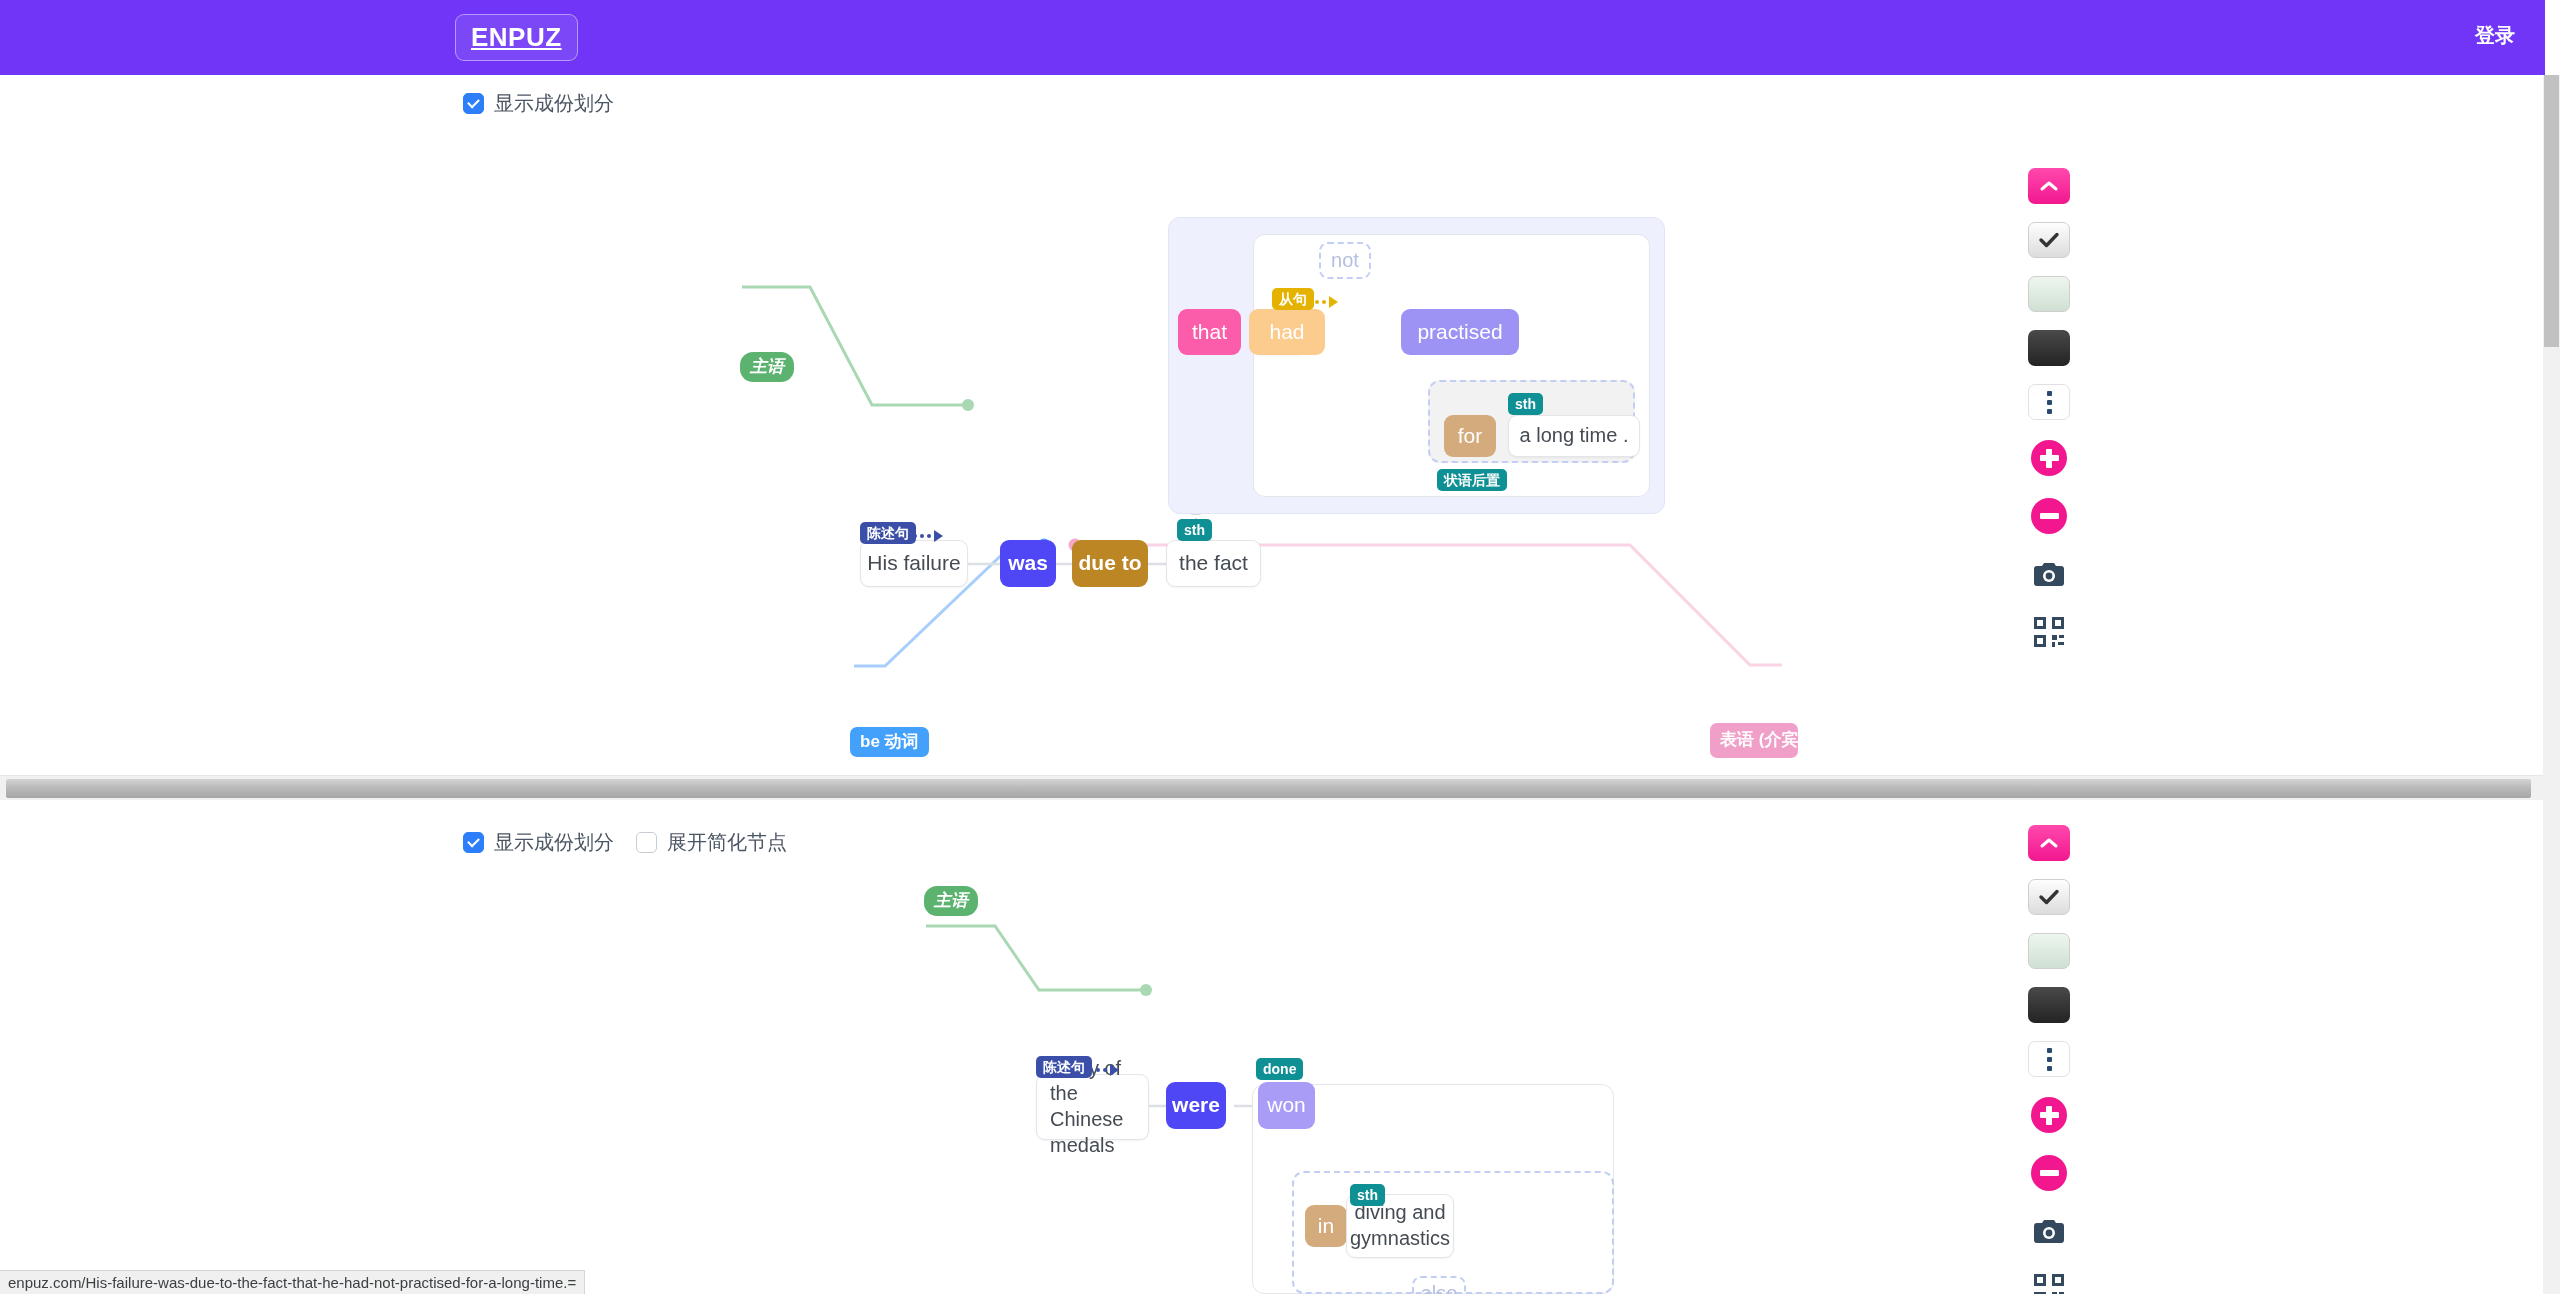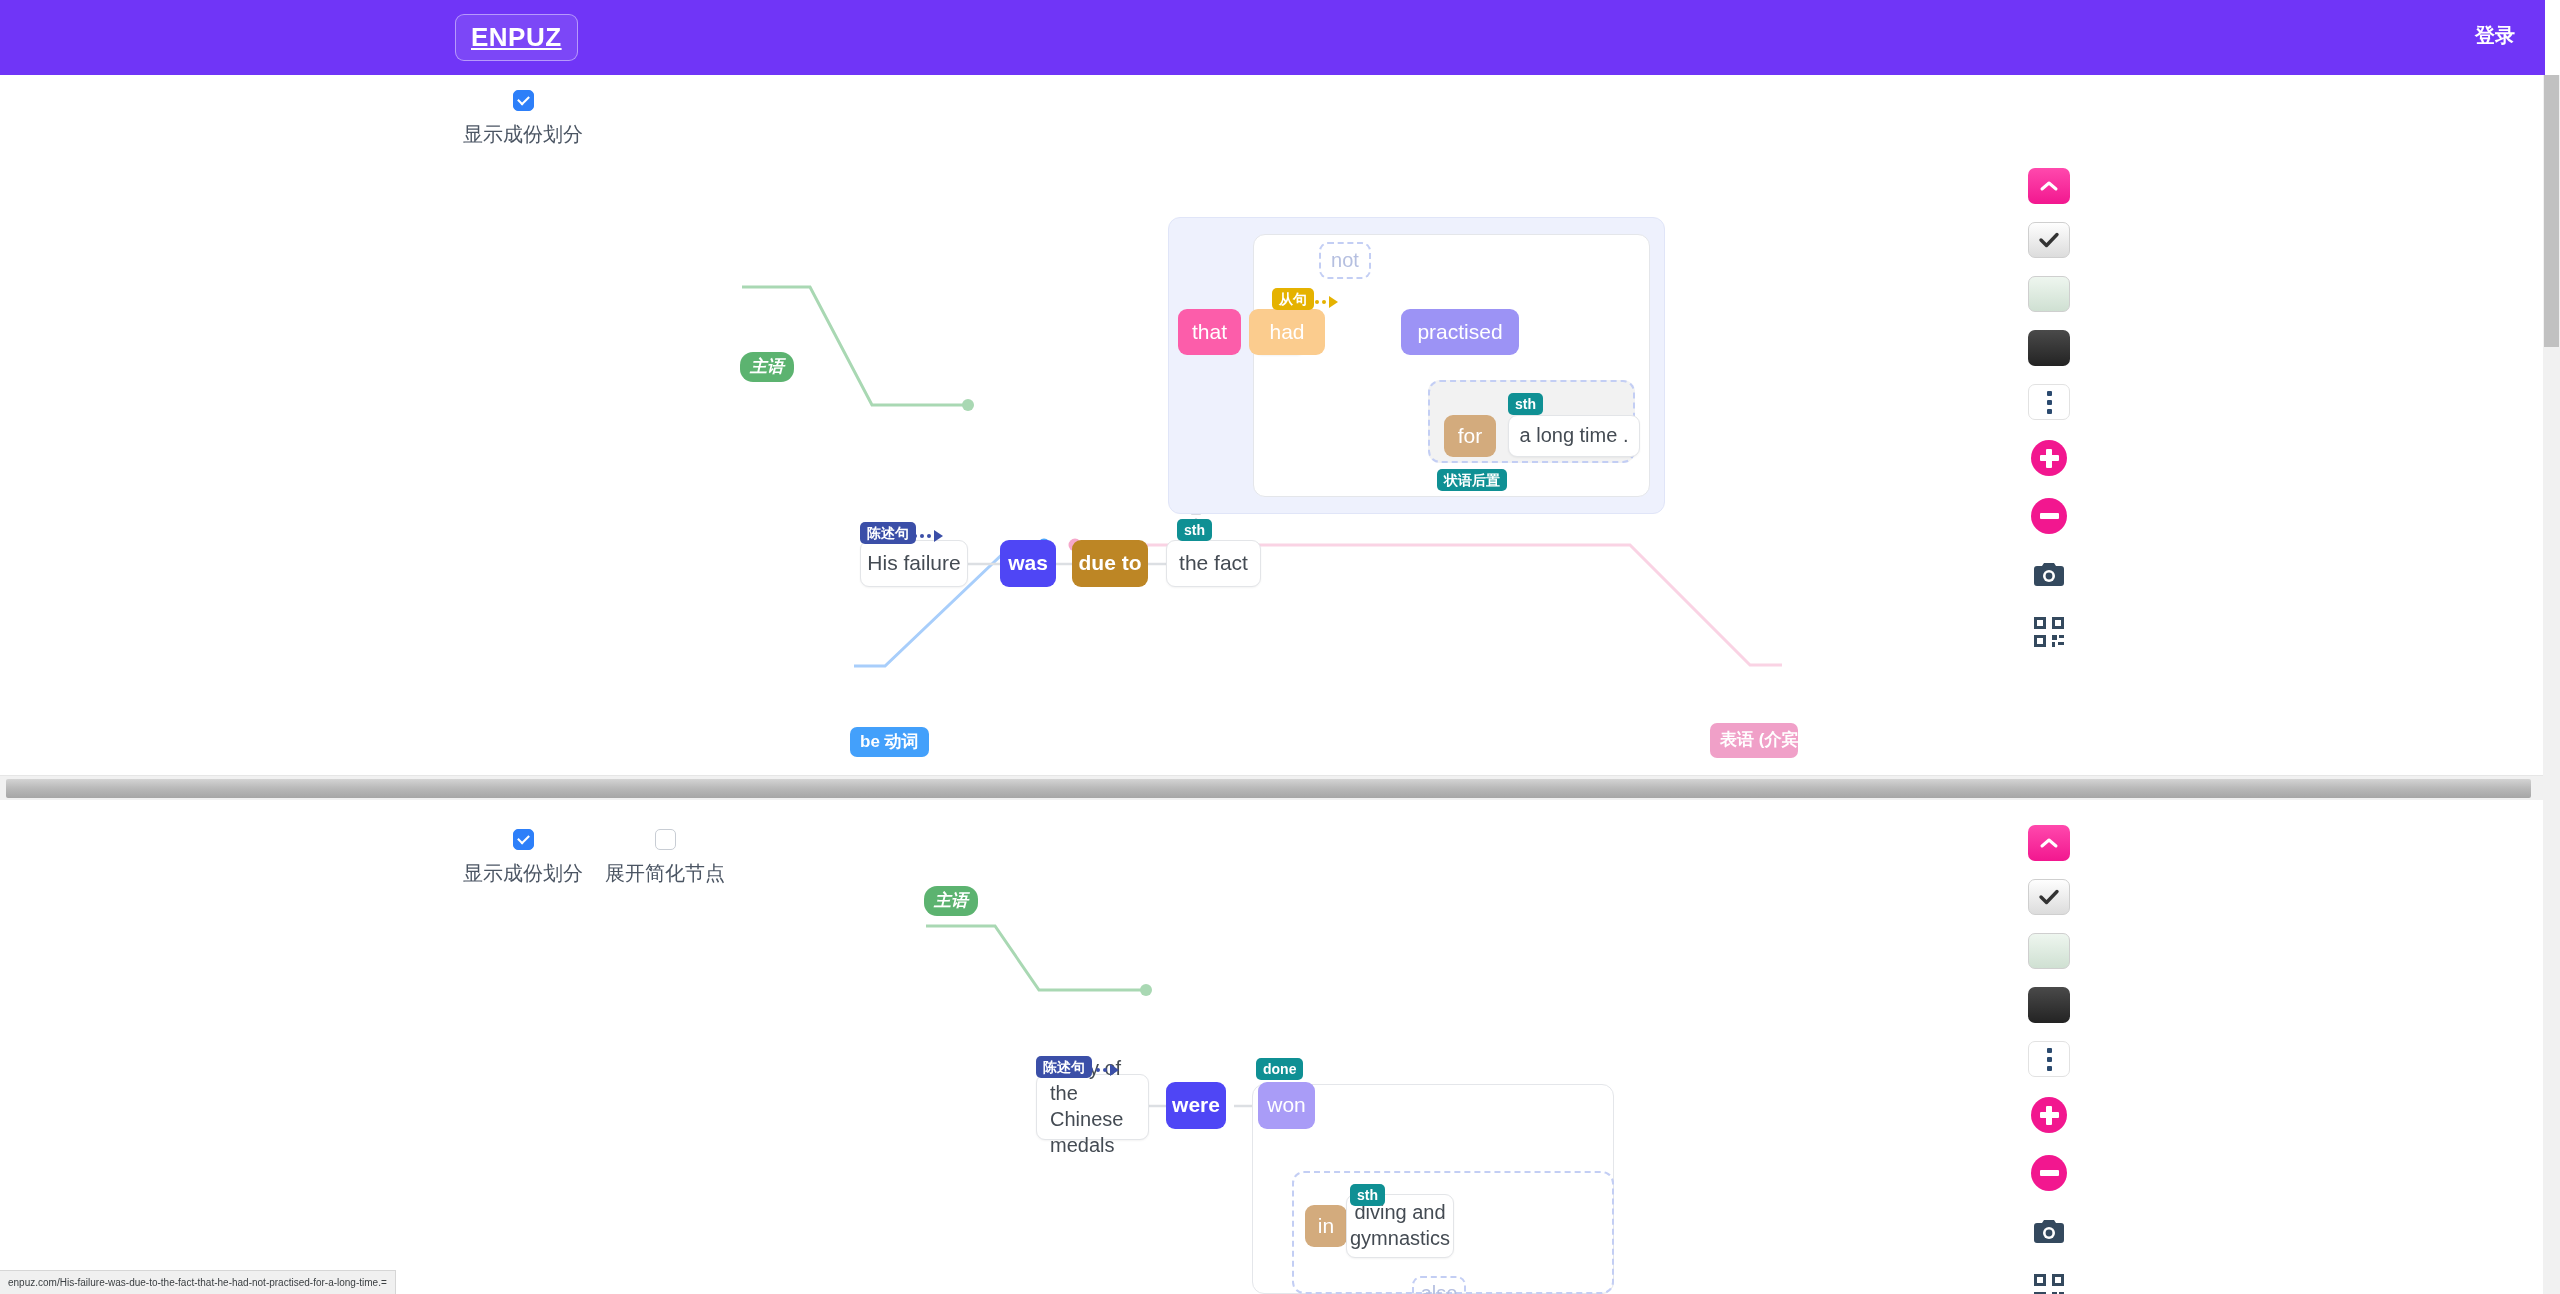--- a/index.html
+++ b/index.html
@@ -91,21 +91,21 @@
   
   .panel { position: absolute; left: 0; width: 2545px; background: #fff; }
   #panel1 { top: 75px; height: 688px; }
   #panel2 { top: 816px; height: 478px; }
 
   .opts {
     position: absolute; left: 463px; top: 90px;
     display: flex; align-items: center; gap: 0px;
   }
   #panel2 .opts { top: 824px; }
-  .opt { display: flex; align-items: center; gap: 10px; margin-right: 22px; flex-direction: column; }
+  .opt { display: flex; align-items: center; gap: 10px; margin-right: 22px; }
   .cb {
     width: 21px; height: 21px; border-radius: 5px;
     border: 1px solid #c8cdd4; background: #fff;
     display: flex; align-items: center; justify-content: center;
     flex: 0 0 auto;
   }
   .cb.on { background: #2d7ff9; border-color: #2d7ff9; }
   .cb.on::after {
     content: ""; width: 9px; height: 5px;
     border-left: 2.4px solid #fff; border-bottom: 2.4px solid #fff;
@@ -196,21 +196,21 @@
   .arrow-tri { width:0;height:0;border-left:9px solid currentColor;border-top:6px solid transparent;border-bottom:6px solid transparent; }
 
   svg.ov { position:absolute; left:0; top:0; overflow:visible; pointer-events:none; }
 
   
   .statusbar {
     position: absolute; left: 0; bottom: 0;
     height: 24px; padding: 0 8px;
     display: flex; align-items: center;
     background: #f0f0f0; border-top: 1px solid #d6d6d6; border-right: 1px solid #d6d6d6;
-    color: #3c4043; font-size: 10px;
+    color: #3c4043; font-size: 15px;
     z-index: 90; white-space: nowrap;
   }
 
   
   .hscroll {
     position: absolute; left: 0; top: 775px;
     width: 2545px; height: 25px;
     background: #f1f1f1;
     border-top: 1px solid #e6e6e6;
   }

